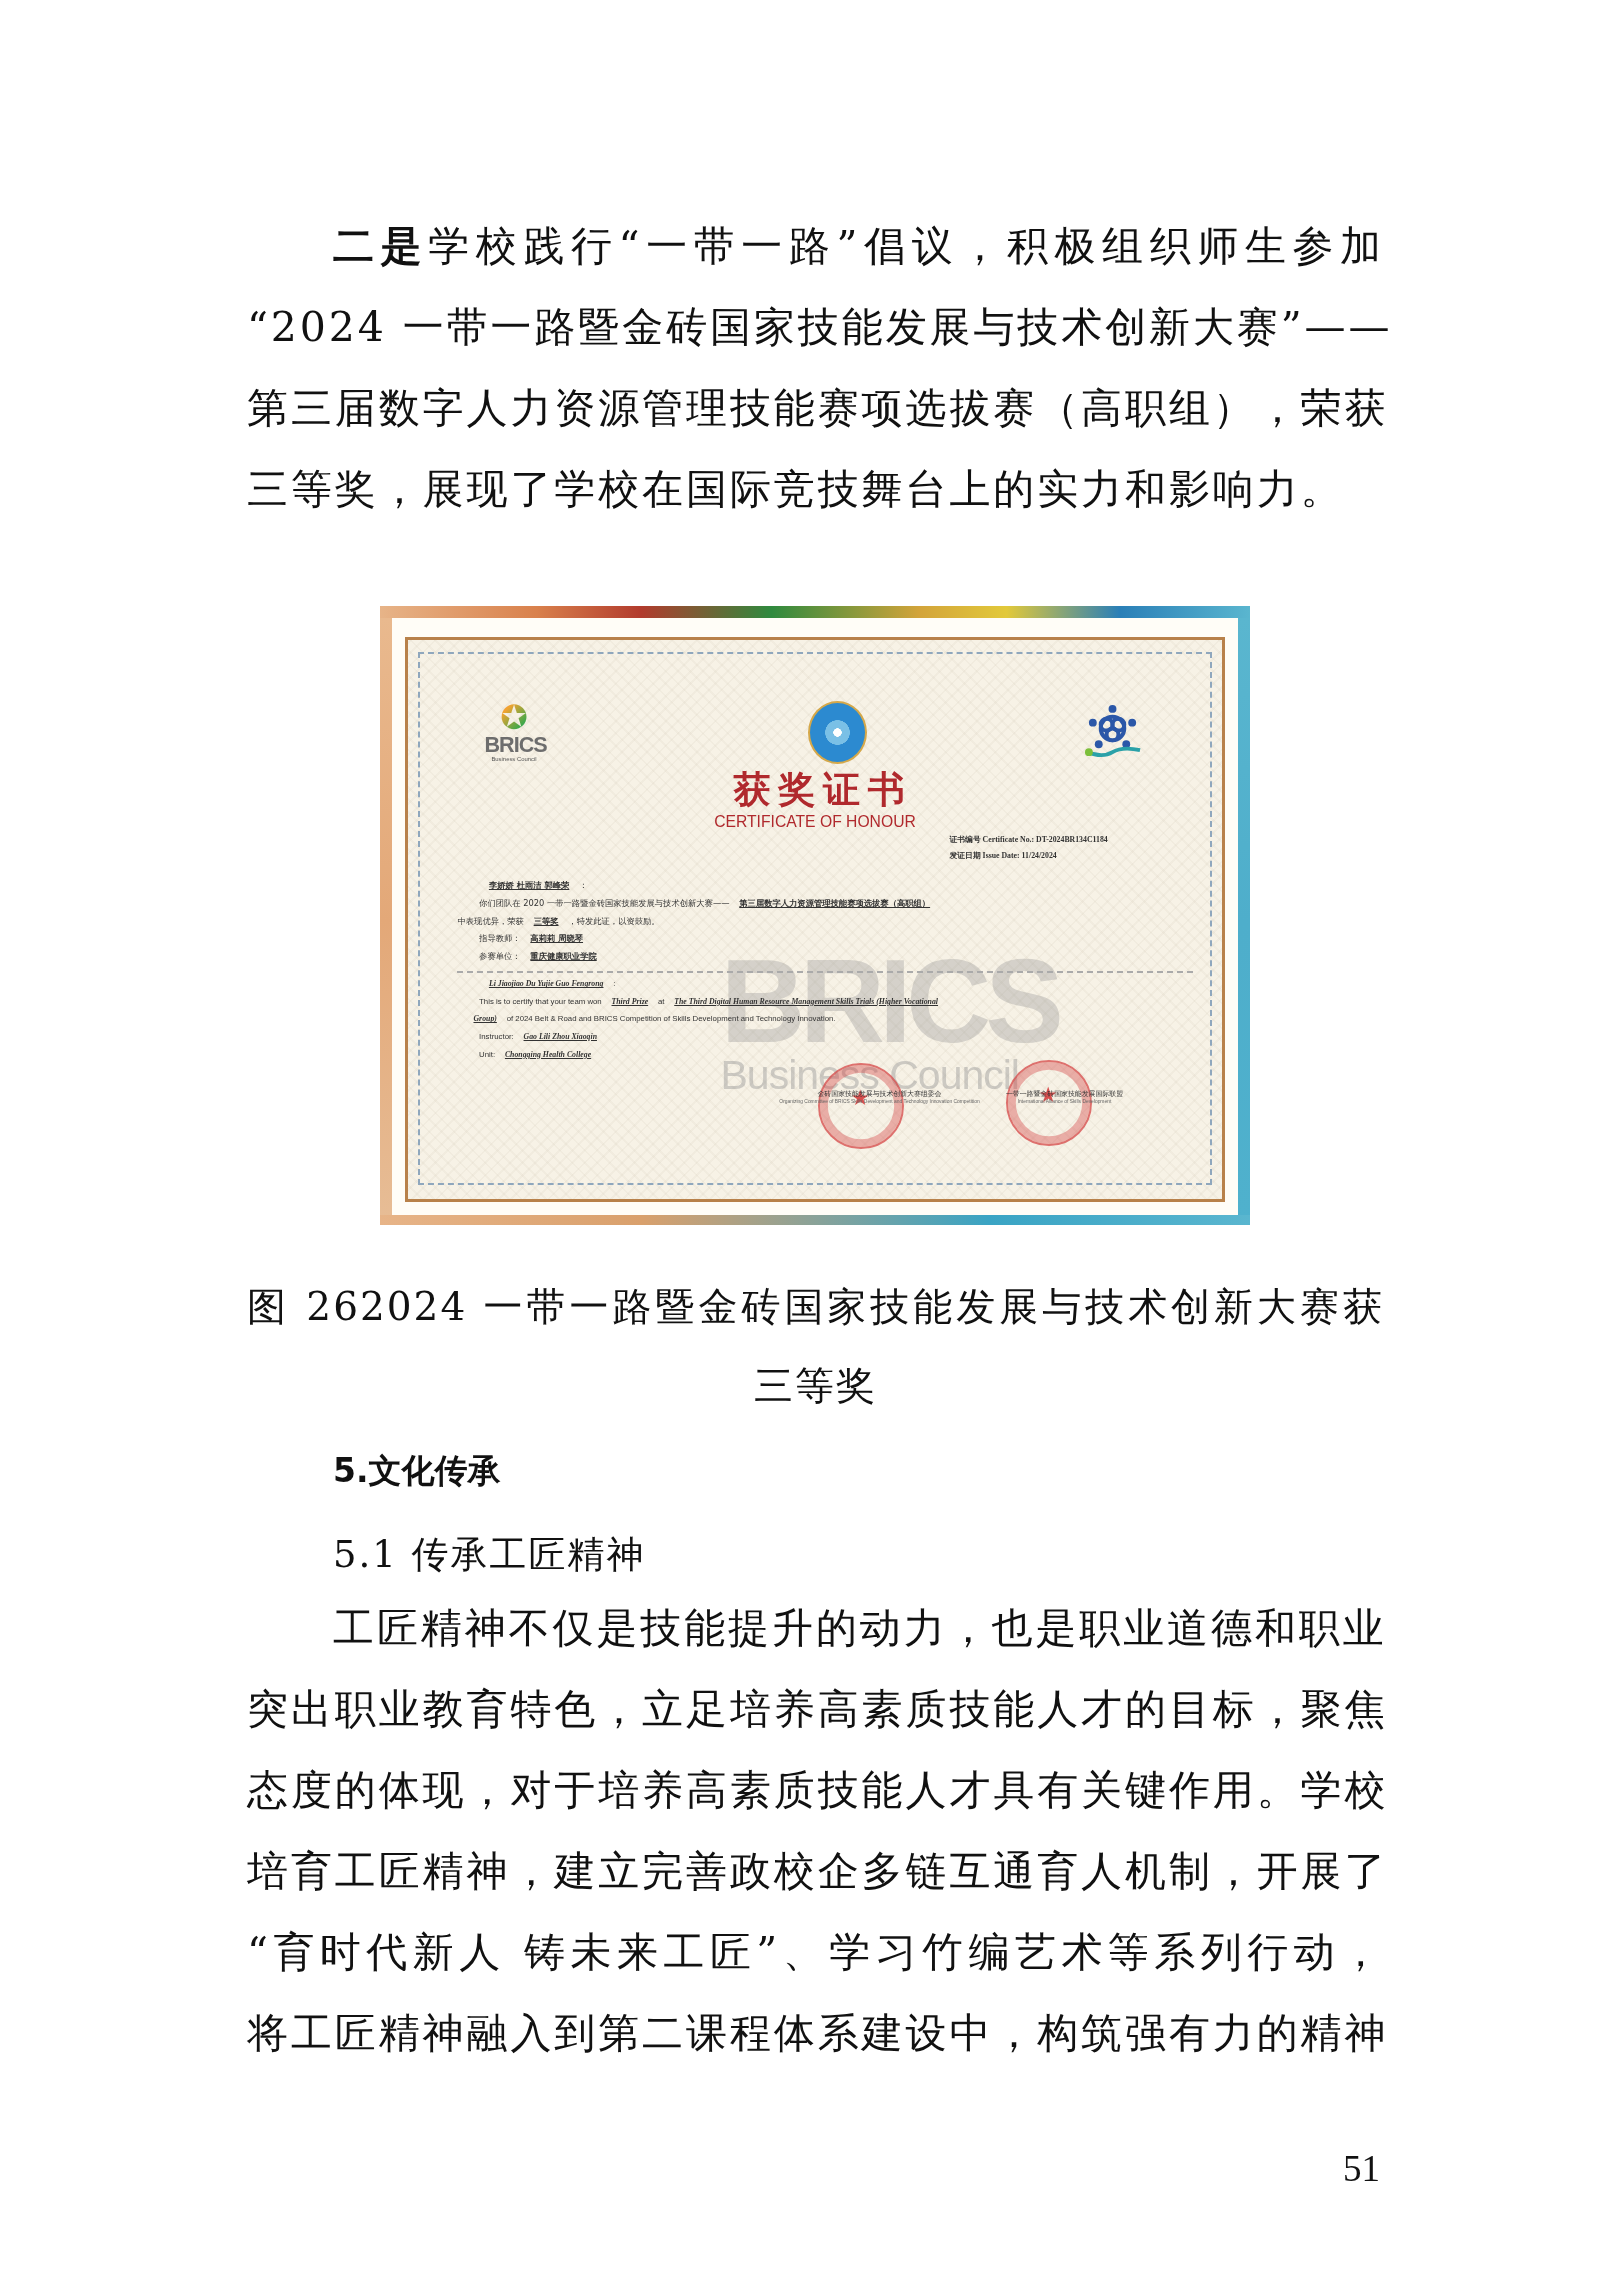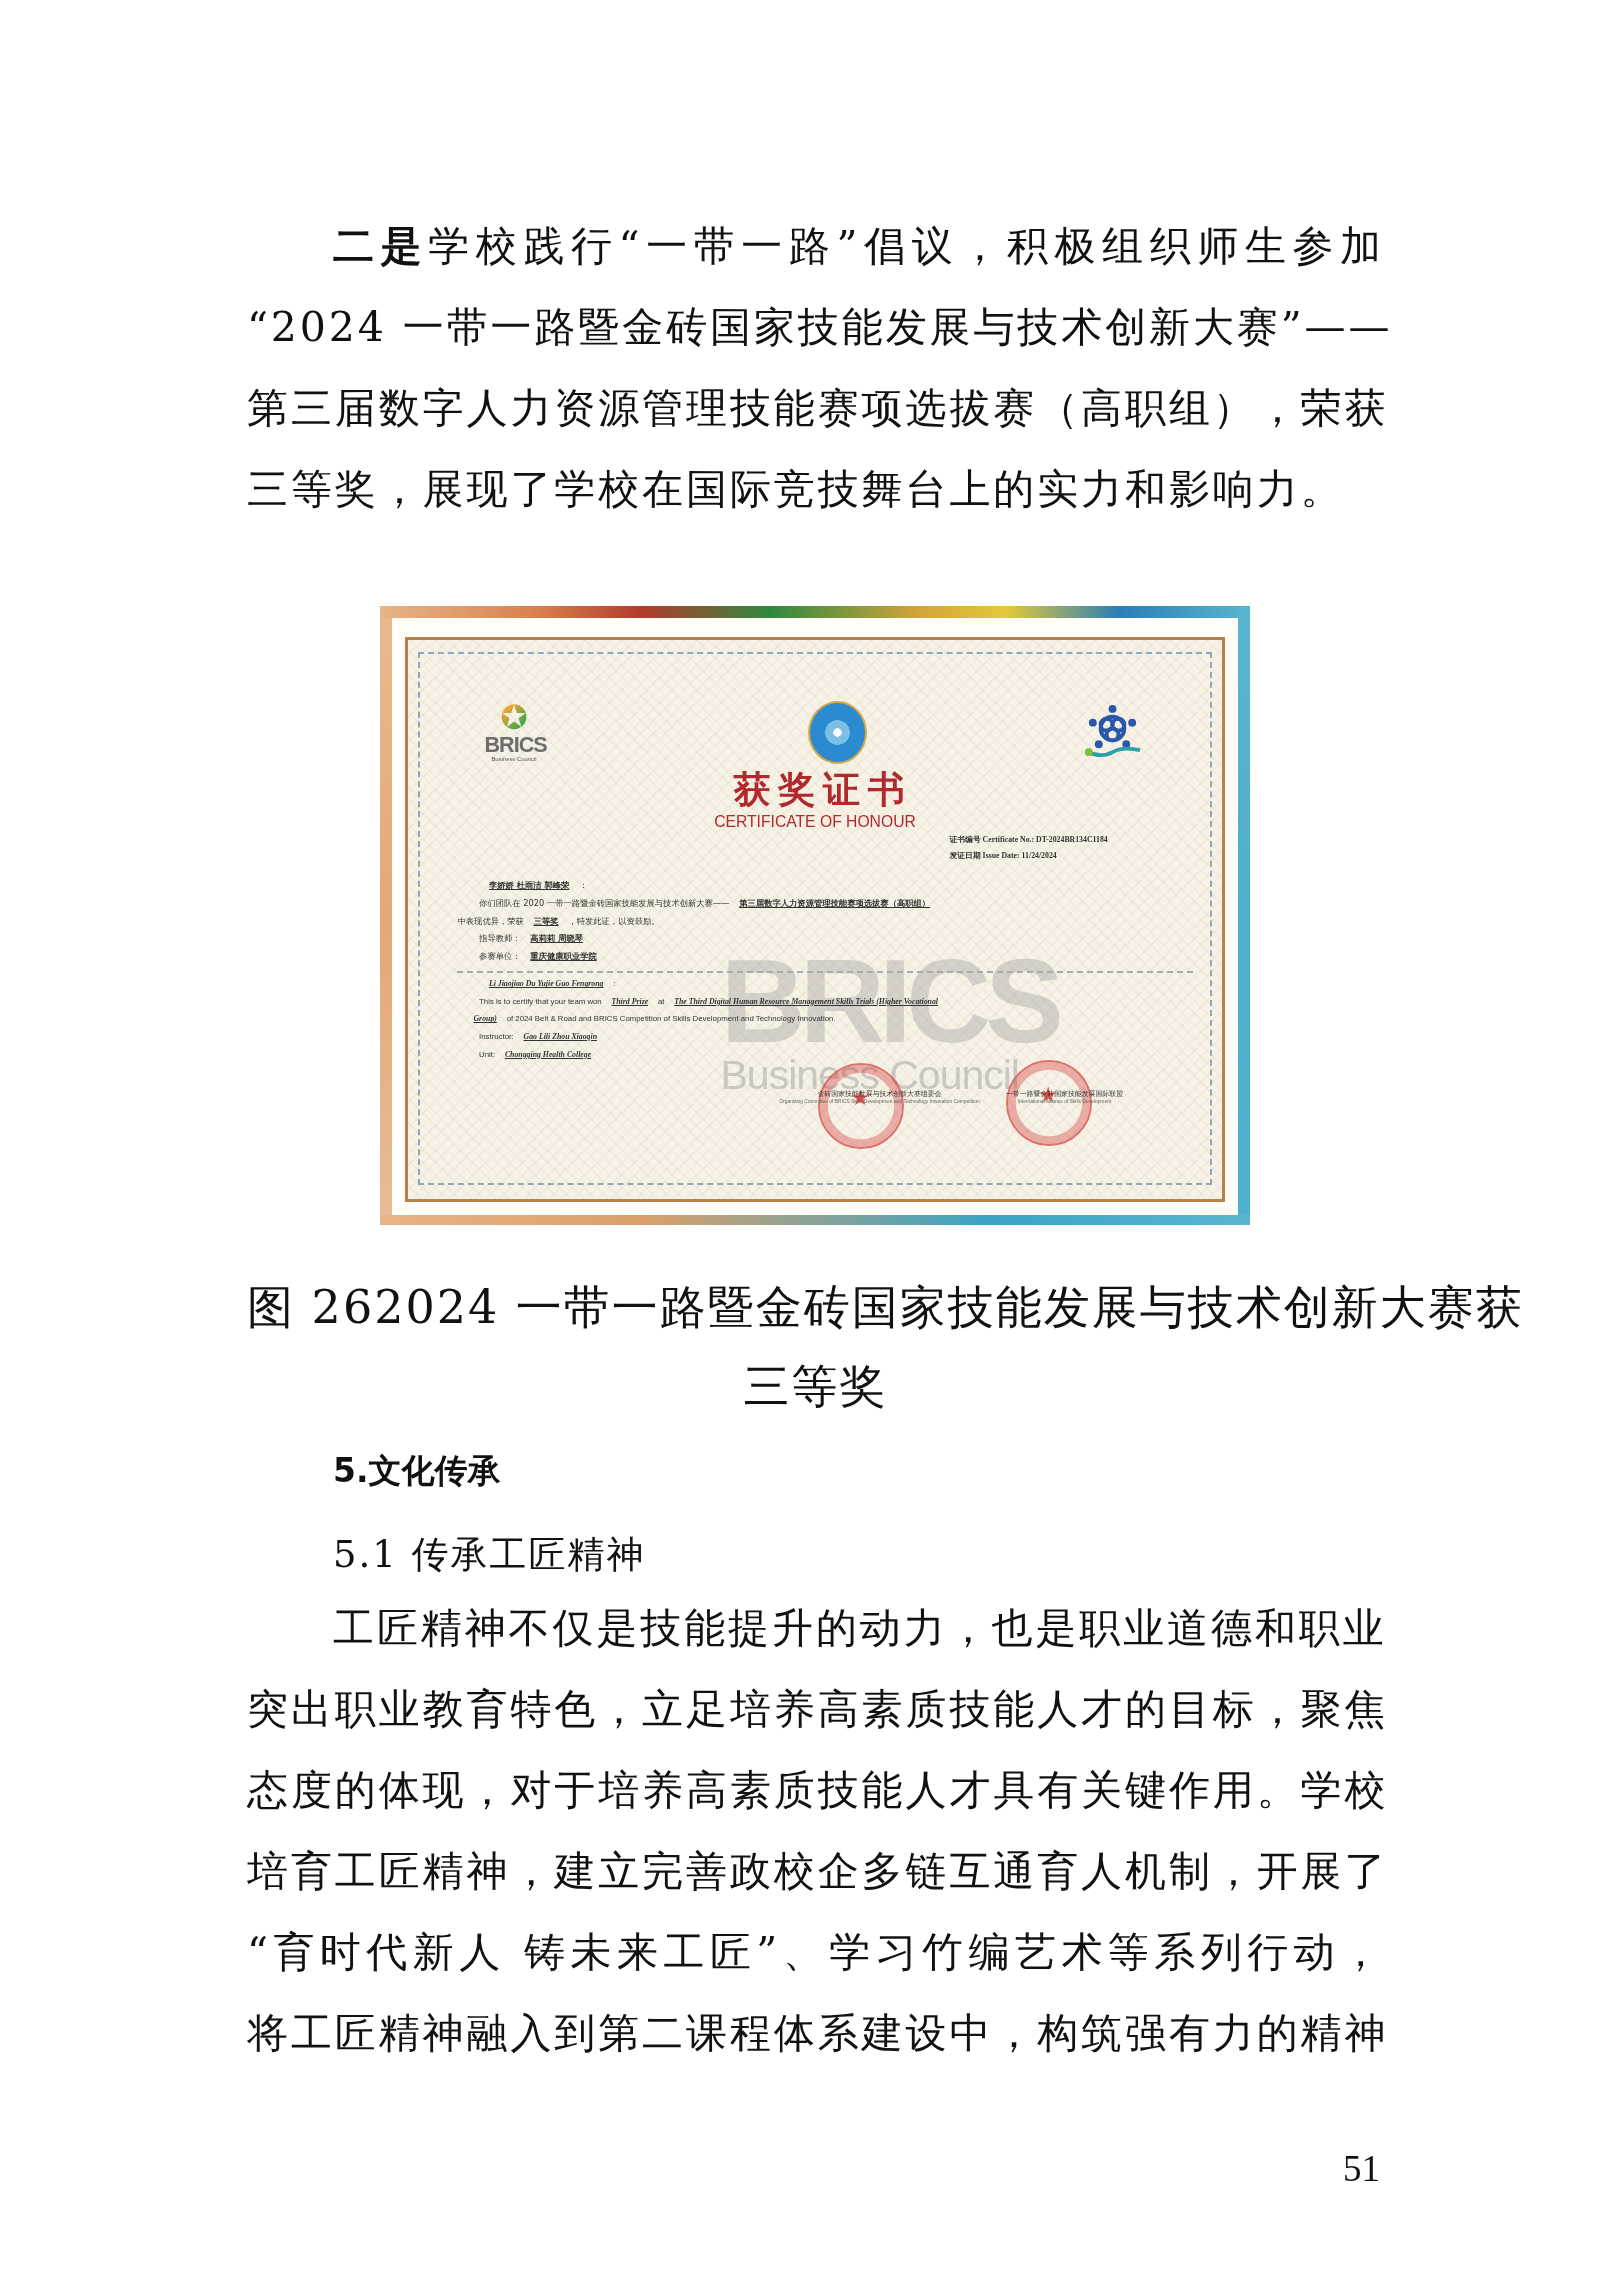--- a/index.html
+++ b/index.html
@@ -50,21 +50,21 @@
   .cert-watermark { position:absolute; left:312px; top:312px; font-family:"Liberation Sans",sans-serif;
           color:rgba(150,150,150,.35); font-weight:bold; font-size:118px; letter-spacing:-5.9px; line-height:98px; }
   .cert-watermark2 { position:absolute; left:312px; top:412px; font-family:"Liberation Sans",sans-serif;
           color:rgba(150,150,150,.45); font-size:41px; letter-spacing:-1px; }
   .seal { position:absolute; width:82px; height:82px; border-radius:50%; border:2.9px solid rgba(213,70,70,.75);
           box-shadow: inset 0 0 0 5.9px rgba(255,255,255,0), inset 0 0 0 7.8px rgba(213,70,70,.4); }
   .seal .c { position:absolute; left:29px; top:21.6px; width:21.6px; height:21.6px; color:rgba(210,50,50,.85); font-size:21.6px; line-height:21.6px; text-align:center; font-family:"DejaVu Sans",sans-serif; }
   .org { position:absolute; font-family:"DejaVu Sans",sans-serif; font-size:6.9px; color:#333; text-align:center; }
   .org .en { font-size:4.9px; color:#666; font-family:"Liberation Sans",sans-serif; }
 
-  .caption { position:absolute; left:247px; width:1137px; font-size:46px; line-height:78px; letter-spacing:2px; }
+  .caption { position:absolute; left:247px; width:1137px; font-size:39px; line-height:78px; letter-spacing:2px; }
   .caption1 { top:1268px; text-align:justify; text-align-last:justify; white-space:nowrap; }
   .caption2 { top:1347px; text-align:center; }
   .heading1 { position:absolute; left:333px; top:1441px; font-family:"DejaVu Sans","Liberation Sans",sans-serif;
           font-weight:bold; font-size:33px; line-height:59px; }
   .heading2 { position:absolute; left:333px; top:1525px; font-size:37px; line-height:59px; letter-spacing:2px;text-align:right; }
   .page-num { position:absolute; left:1343px; top:2147px; font-family:"Liberation Serif",serif; font-size:37px; }
 </style>
 </head>
 <body>
 

